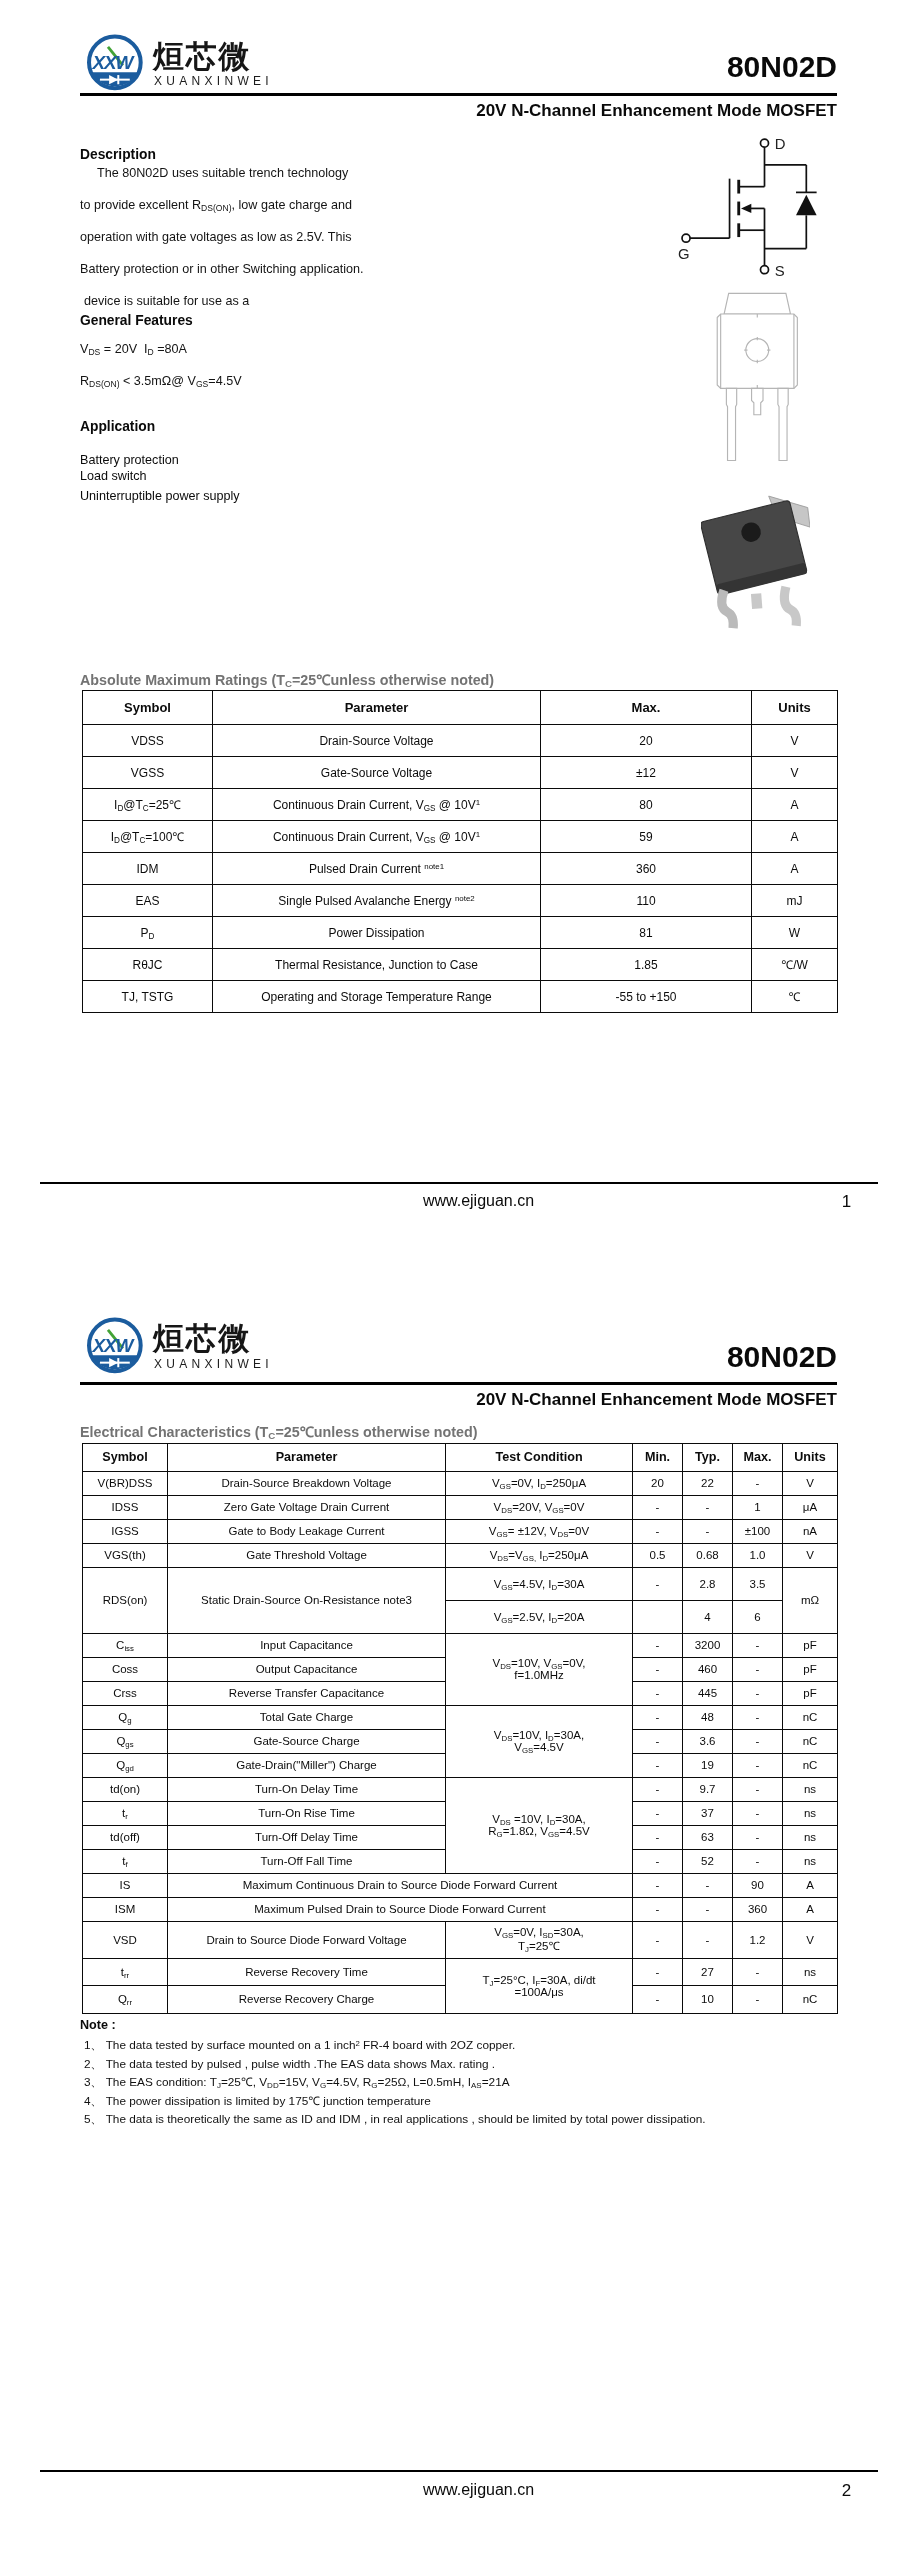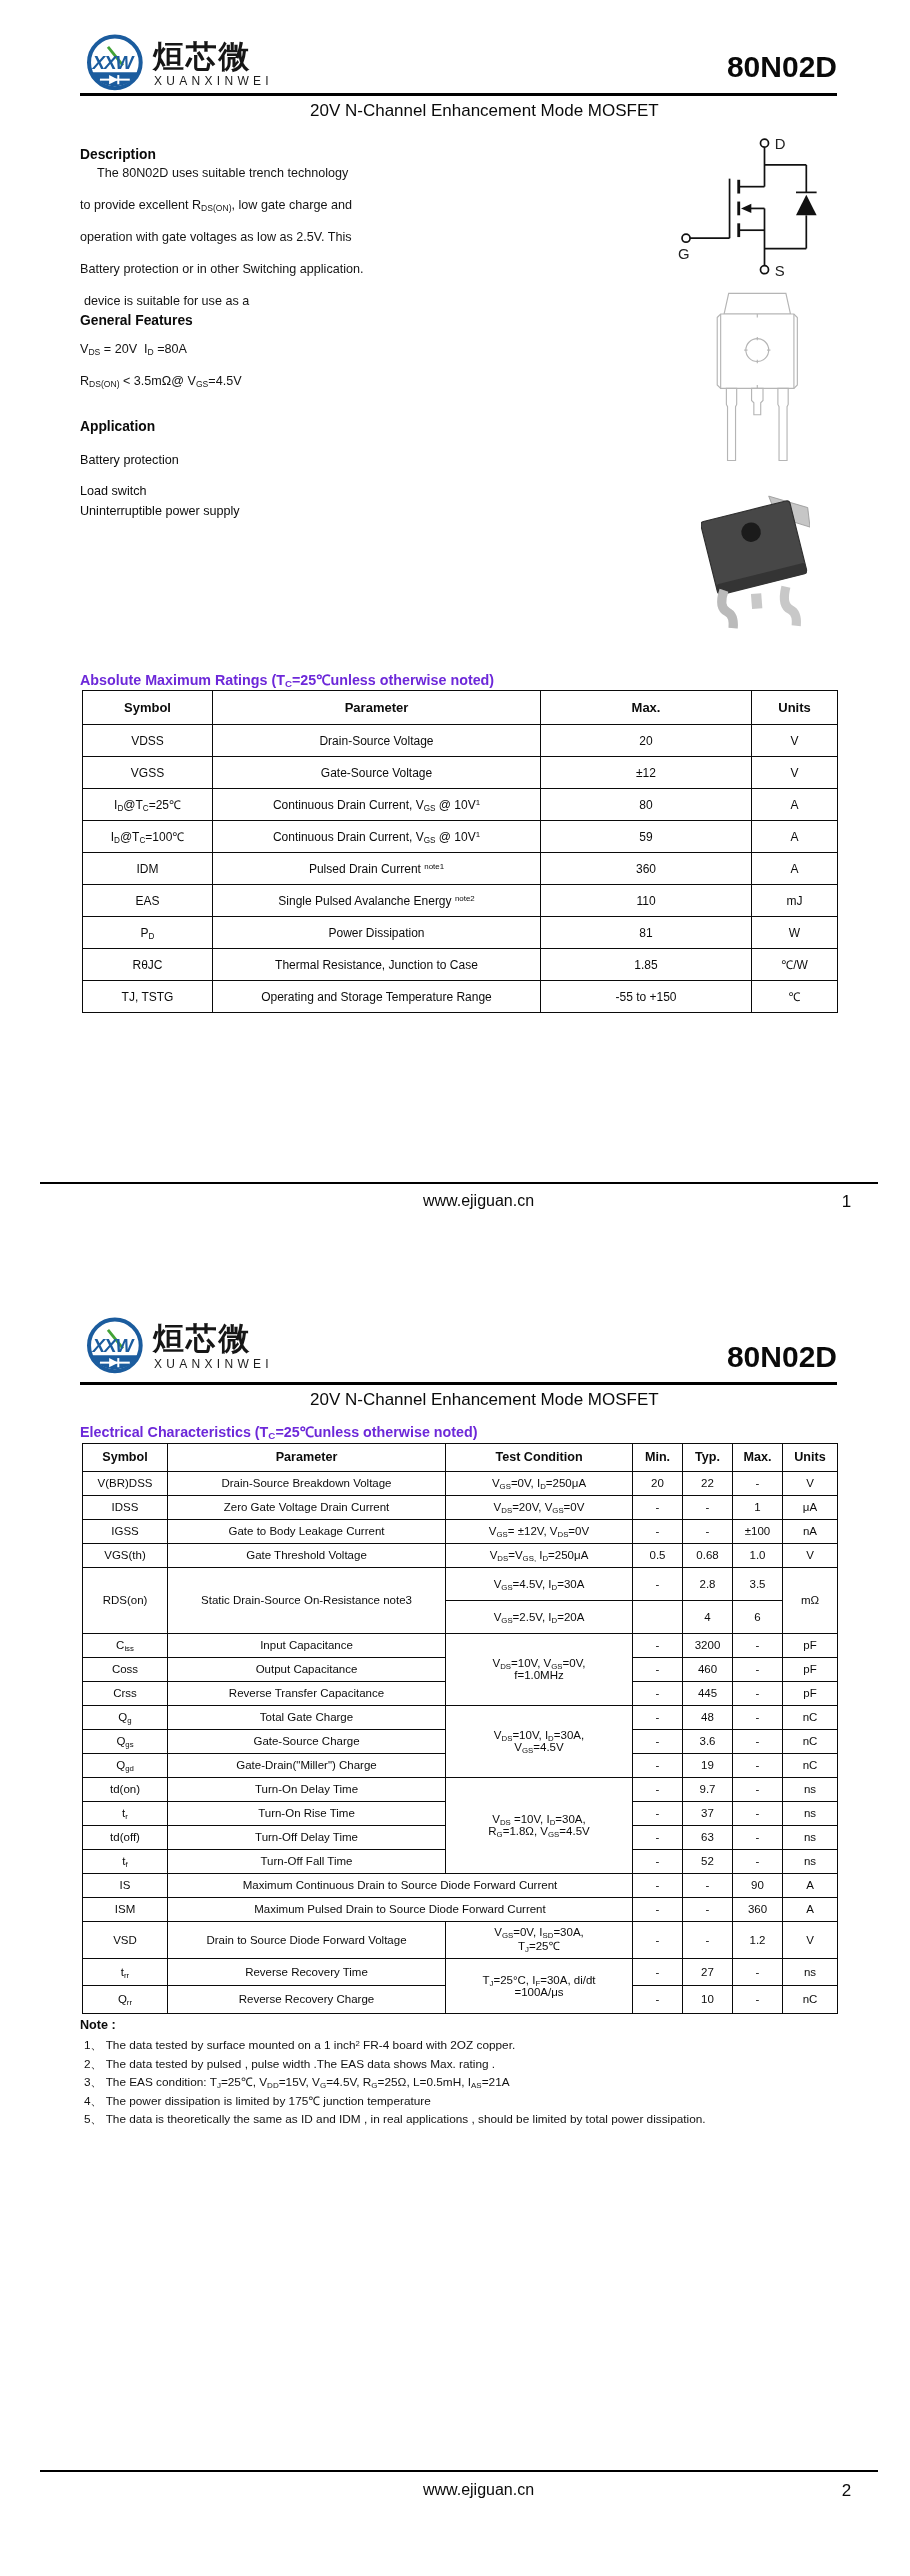--- a/index.html
+++ b/index.html
@@ -6,23 +6,23 @@
   html,body{background:#ffffff}
   body{width:910px;height:2576px;position:relative;font-family:"Liberation Sans",sans-serif;color:#0b0b0b}
   .abs{position:absolute}
   sub{font-size:68%;vertical-align:-0.22em;line-height:0}
   sup{font-size:66%;vertical-align:0.45em;line-height:0}
   
   .logo-cn{font-size:31px;font-weight:bold;letter-spacing:1.7px;color:#161616}
   .logo-en{font-size:12px;letter-spacing:4.3px;color:#1c1c1c}
   .part-number{font-size:30px;font-weight:800;letter-spacing:0px;text-align:right;color:#0a0a0a}
   .rule{background:#000}
-  .subtitle{font-size:17px;font-weight:normal;text-align:left;color:#0a0a0a}
+  .subtitle{font-size:17px;font-weight:bold;text-align:right;color:#0a0a0a}
   .sec-h{font-size:13.8px;font-weight:bold;color:#0a0a0a}
-  .tbl-h{font-size:14.3px;font-weight:bold;color:#6d28d9}
+  .tbl-h{font-size:14.3px;font-weight:bold;color:#737373}
   .body-line{font-size:12.6px;color:#141414}
   .desc-lines div{height:32px}
   .ind1{padding-left:17px}
   .ind2{padding-left:4px}
   .gf-lines div{height:32px}
   .app-items div{font-size:12.6px}
   
   table.dt{border-collapse:collapse;table-layout:fixed;background:#fff}
   table.dt th,table.dt td{border:1.1px solid #0a0a0a;text-align:center;vertical-align:middle;padding:1.1px 2.3px;overflow:hidden}
   #amr-table{width:755px}
@@ -72,21 +72,21 @@
   </div>
 
   <div class="abs sec-h" style="left:80px;top:313px">General Features</div>
   <div class="abs gf-lines" style="left:80px;top:342px;width:402px">
     <div class="body-line">V<sub>DS</sub> = 20V&nbsp;&nbsp;I<sub>D</sub> =80A</div>
     <div class="body-line">R<sub>DS(ON)</sub> &lt; 3.5mΩ@ V<sub>GS</sub>=4.5V</div>
   </div>
 
   <div class="abs sec-h" style="left:80px;top:419px">Application</div>
   <div class="abs app-items" style="left:80px;top:453px;width:402px">
-    <div style="margin-bottom:17px">Battery protection</div>
+    <div style="margin-bottom:2px">Battery protection</div>
     <div style="margin-bottom:6.3px">Load switch</div>
     <div>Uninterruptible power supply</div>
   </div>
 
   <svg class="abs" style="left:670px;top:135px" width="189" height="148" viewBox="0 0 330 258">
     <g stroke="#111" stroke-width="3" fill="none">
       <circle cx="165" cy="14" r="7"></circle>
       <line x1="165" y1="21" x2="165" y2="90"></line>
       <line x1="165" y1="52" x2="238" y2="52"></line>
       <line x1="238" y1="52" x2="238" y2="100"></line>

